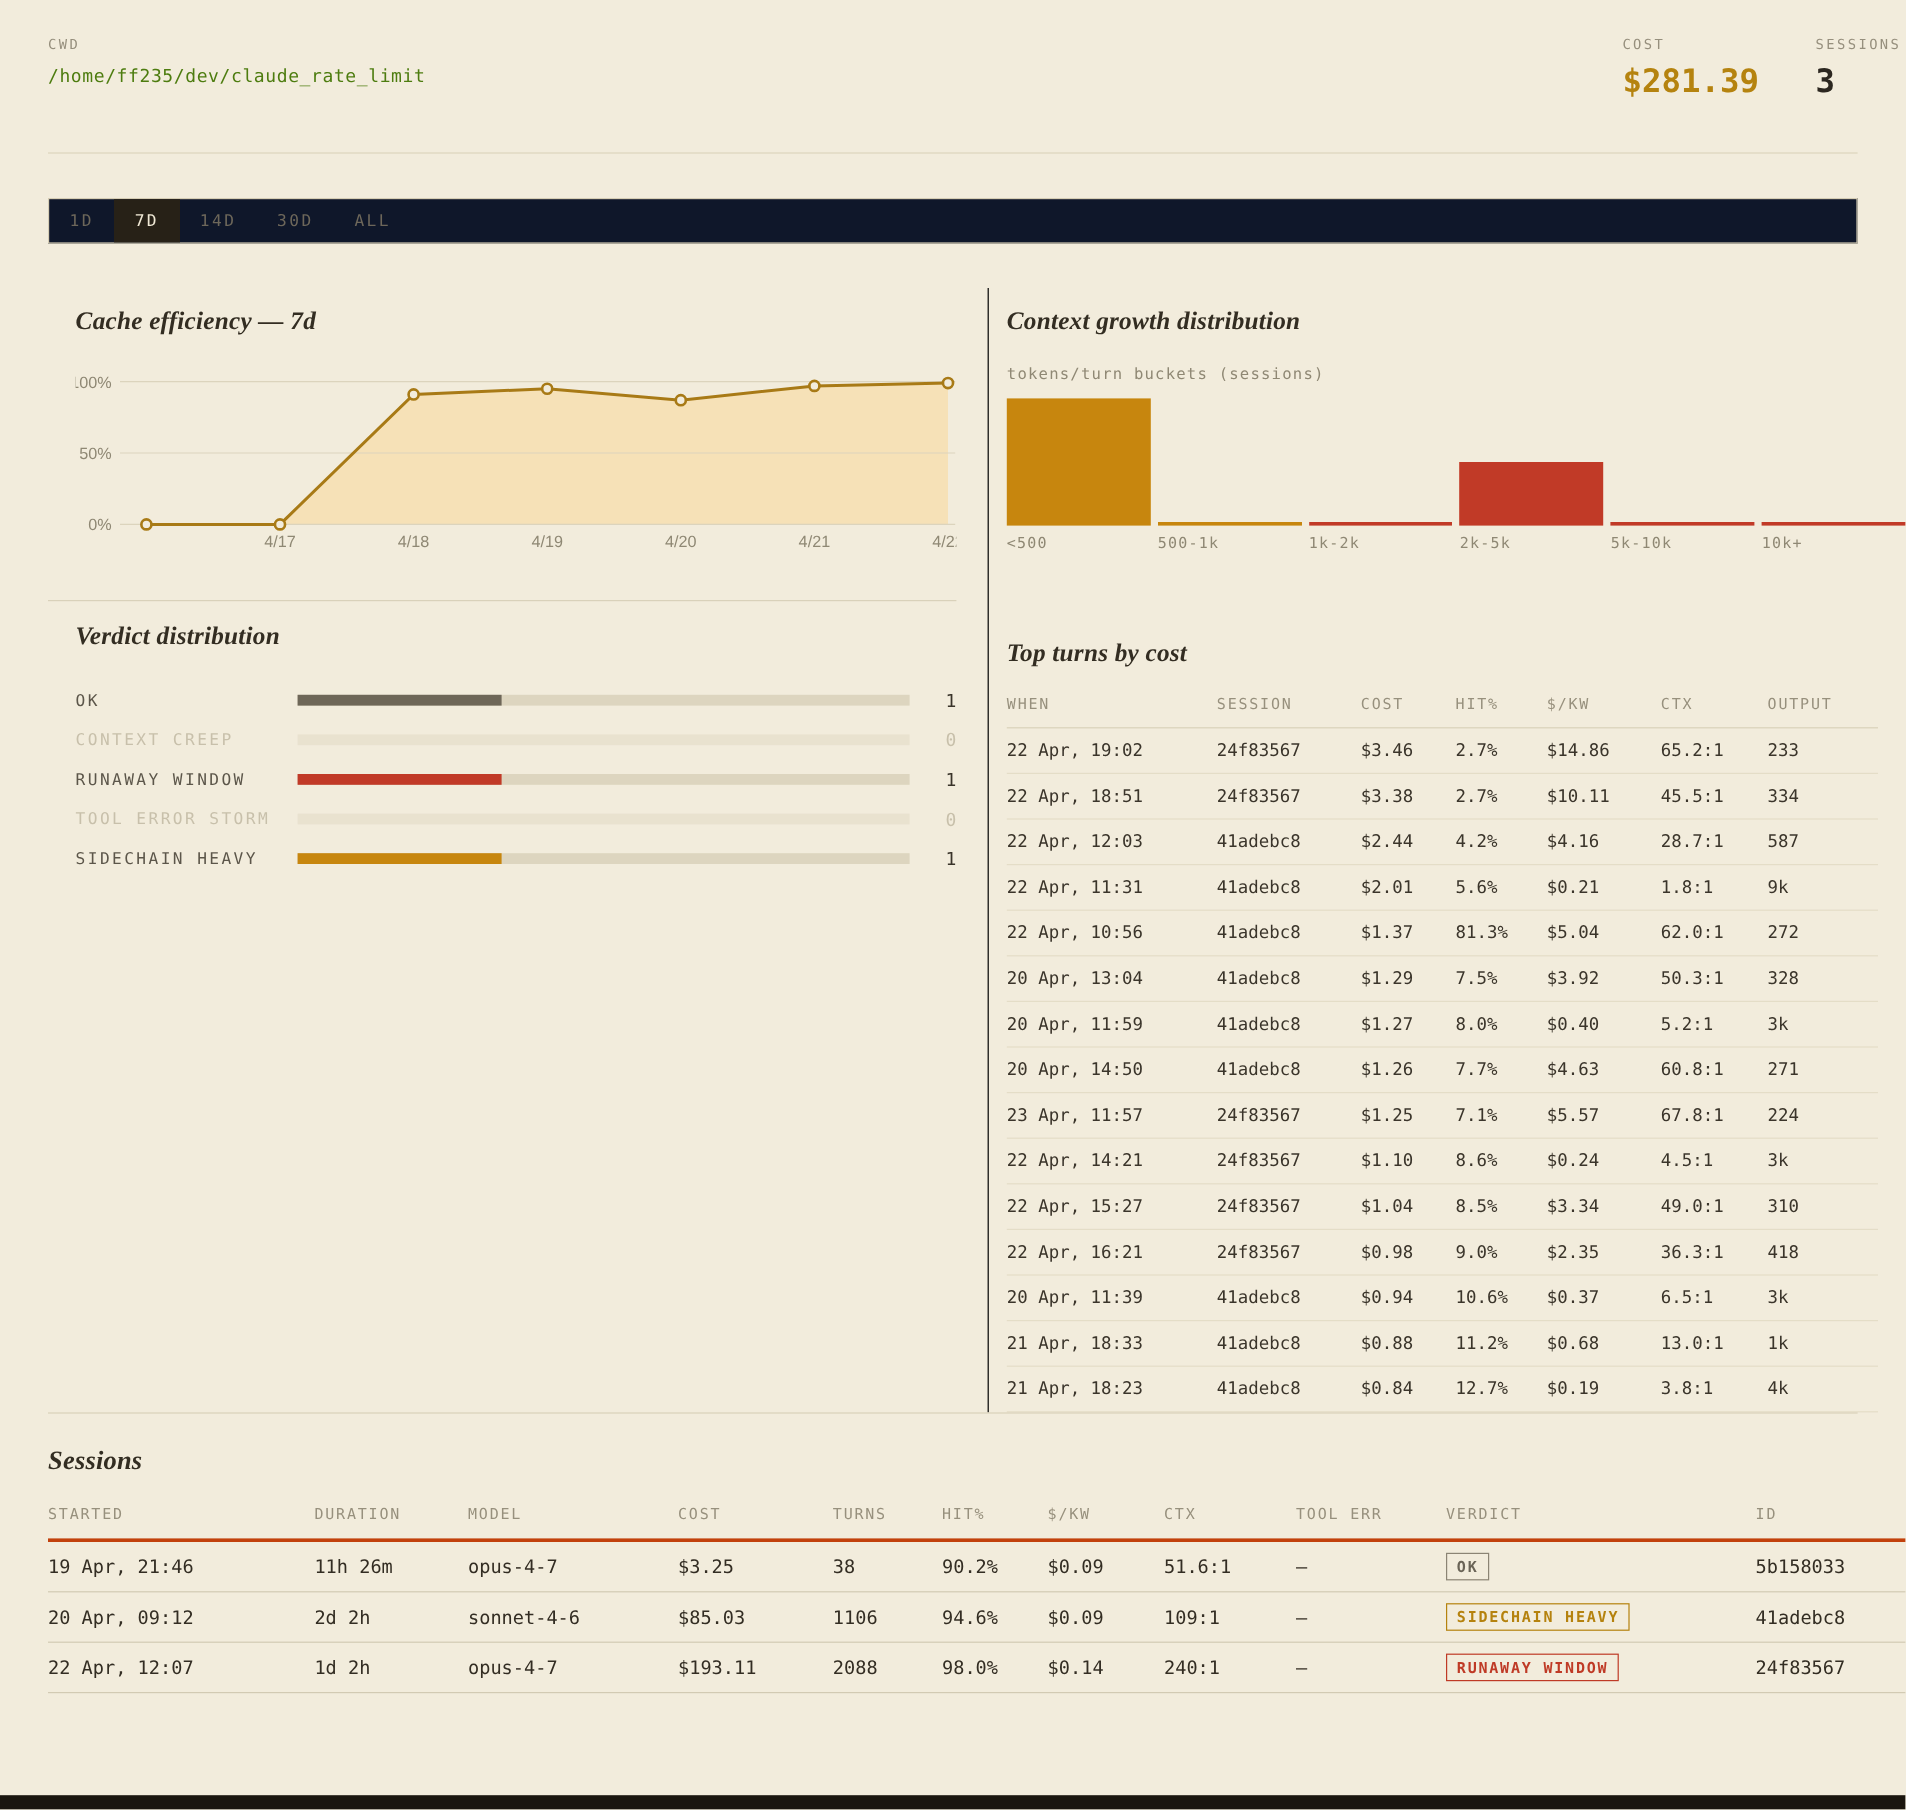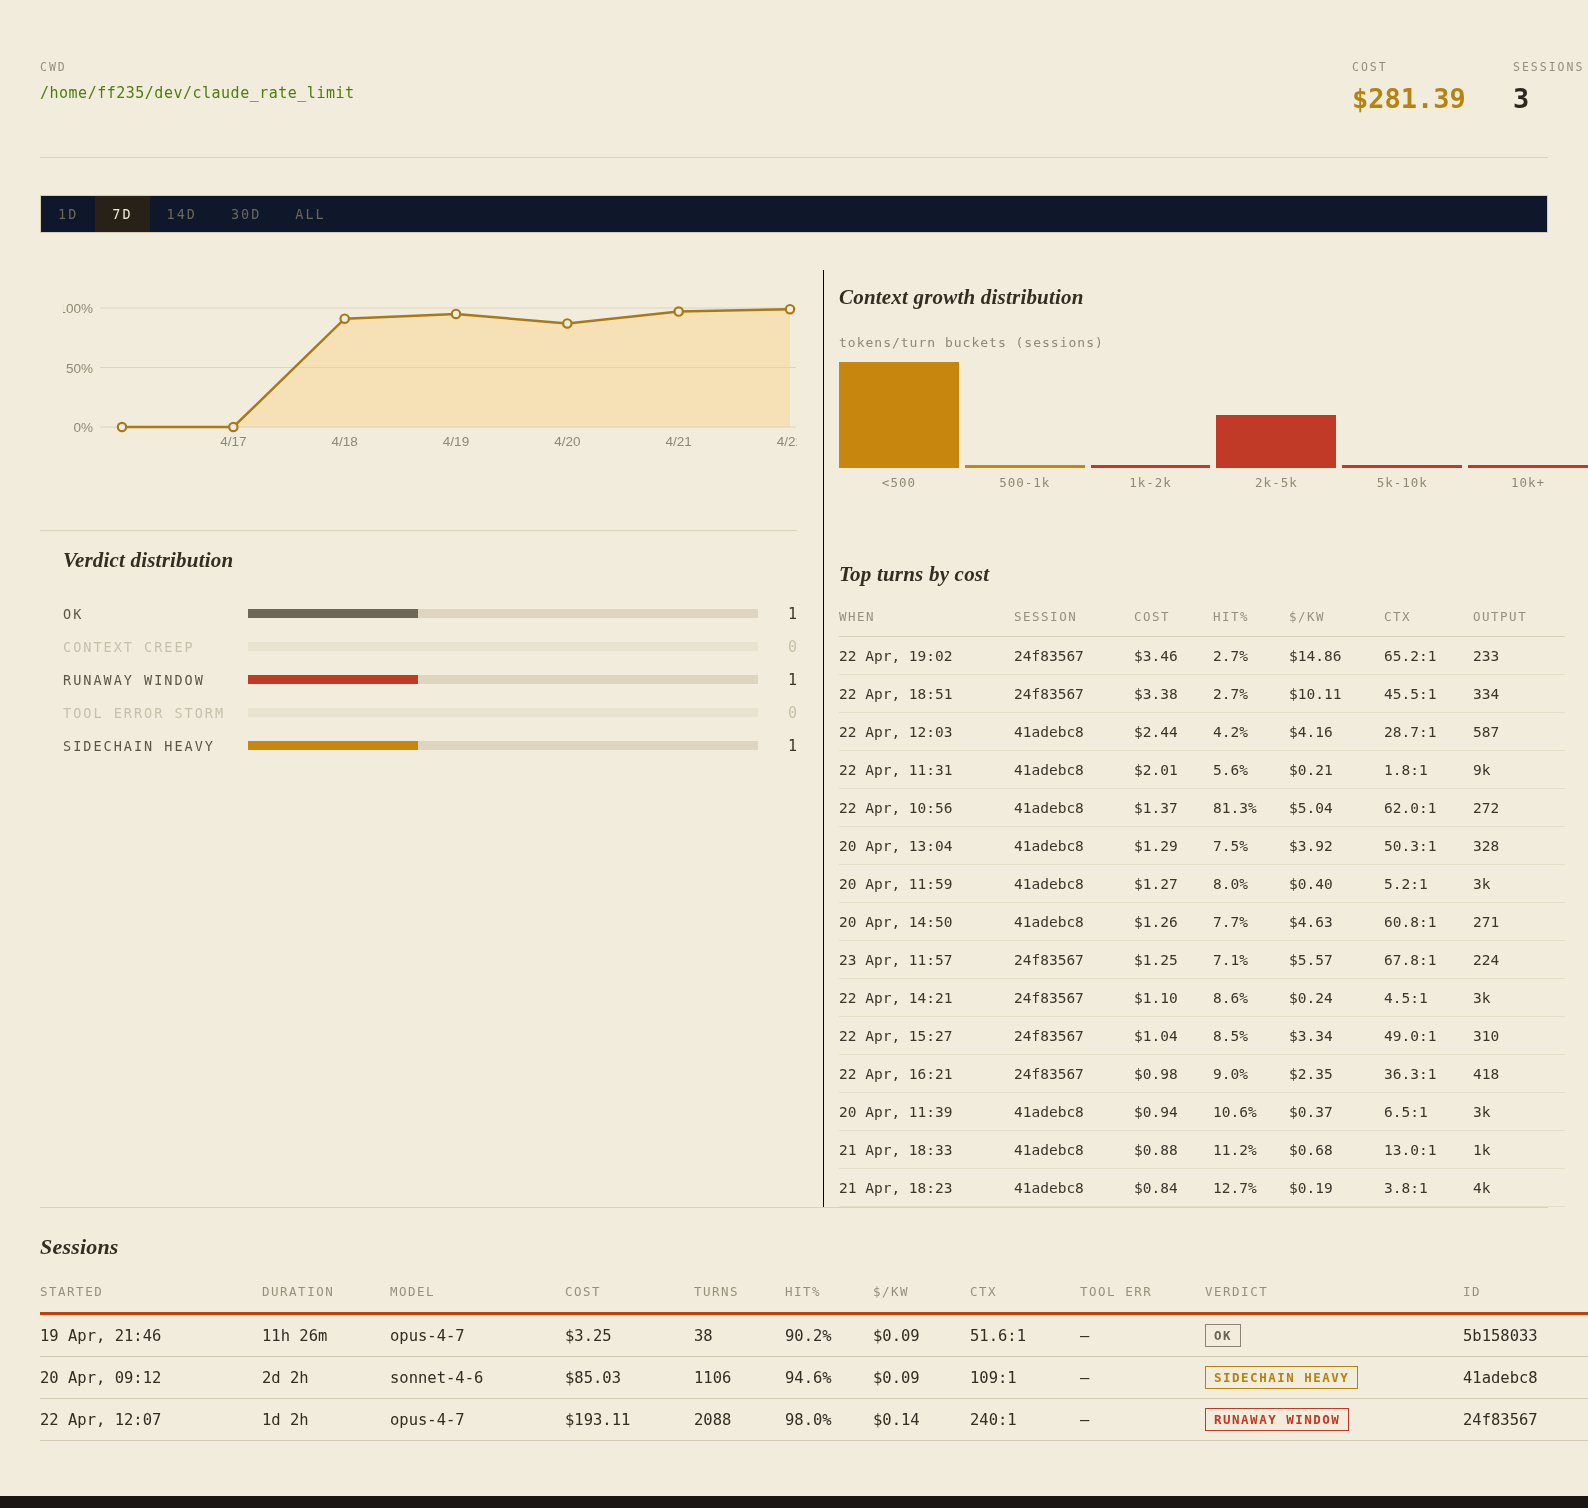--- a/index.html
+++ b/index.html
@@ -5,21 +5,21 @@
   * { box-sizing: border-box; margin: 0; padding: 0; }
   html, body { background: #f2ecdc; }
   body {
     width: 1588px; height: 1508px; overflow: hidden;
     font-family: "DejaVu Sans Mono", "Liberation Mono", monospace;
     color: #3a342a;
   }
   .page { width: 1588px; height: 1508px; overflow: hidden; display: flex; flex-direction: column; position: relative; }
 
   
-  .header { position: relative; height: 127px; flex: 0 0 auto; margin-top: 30px; }
+  .header { position: relative; height: 127px; flex: 0 0 auto; }
   .cwd { position: absolute; left: 40px; top: 30px; }
   .micro-label {
     font-size: 11.5px; letter-spacing: 2px; color: #968f7d;
     font-family: "DejaVu Sans Mono", monospace;
   }
   .cwd-path { margin-top: 10px; font-size: 15px; letter-spacing: 0.5px; color: #4d7c0f; }
   .stat { position: absolute; top: 30px; }
   .stat-cost { left: 1352px; }
   .stat-sessions { left: 1513px; width: 120px; }
   .stat-value { margin-top: 9px; font-size: 27px; font-weight: bold; color: #2c2720; }
@@ -60,21 +60,21 @@
 
   
   .cache-chart { margin-top: 12px; }
   .cache-chart svg { display: block; overflow: hidden; }
 
   
   .bars { display: flex; gap: 6px; height: 106px; align-items: flex-end; margin: 12px -23px 0 0; }
   .bar-col { flex: 1 1 0; }
   .bar { width: 100%; }
   .bar-labels { display: flex; gap: 6px; margin: 7px -23px 0 0; }
-  .bar-label { flex: 1 1 0; text-align: center; font-size: 12.5px; letter-spacing: 1px; color: #8f8874; }
+  .bar-label { flex: 1 1 0; text-align: left; font-size: 12.5px; letter-spacing: 1px; color: #8f8874; }
 
   
   .verdict-rows { margin-top: 24px; }
   .verdict-row { display: flex; align-items: center; height: 33px; }
   .verdict-label { width: 185px; font-size: 13.5px; letter-spacing: 2px; color: #5c564a; flex: 0 0 auto; }
   .verdict-label.zero { color: #c8c0ab; }
   .verdict-track { flex: 0 0 auto; width: 510px; height: 9px; background: #ddd5bf; position: relative; }
   .verdict-track.empty { background: #e9e2cf; }
   .verdict-fill { position: absolute; left: 0; top: 0; bottom: 0; }
   .verdict-count { flex: 1; text-align: right; font-size: 15px; color: #3a342a; padding-right: 0; }
@@ -135,20 +135,21 @@
       <div class="tab active">7D</div>
       <div class="tab">14D</div>
       <div class="tab">30D</div>
       <div class="tab">ALL</div>
     </div>
 
   <div class="main">
 
     <div class="col-left">
       <section class="panel-cache">
+        <h2 class="panel-title">Cache efficiency — 7d</h2>
         <div class="cache-chart" id="cache-chart">
             <svg width="734" height="170" viewBox="0 0 734 170">
               <path d="M59,145 L170.33333333333331,145 L281.66666666666663,36.709999999999994 L393,31.950000000000003 L504.3333333333333,41.47 L615.6666666666666,29.570000000000007 L727,27.189999999999998 L727,145 L59,145 Z" fill="#f6e1b7"></path>
               <line x1="37" x2="733" y1="26" y2="26" stroke="#dcd4bd" stroke-width="1"></line>
               <text x="30" y="31" text-anchor="end" font-family="&quot;Liberation Sans&quot;, sans-serif" font-size="13.5" fill="#8f8874">100%</text>
               <line x1="37" x2="733" y1="85.5" y2="85.5" stroke="#dcd4bd" stroke-width="1"></line>
               <text x="30" y="90.5" text-anchor="end" font-family="&quot;Liberation Sans&quot;, sans-serif" font-size="13.5" fill="#8f8874">50%</text>
               <line x1="37" x2="733" y1="145" y2="145" stroke="#dcd4bd" stroke-width="1"></line>
               <text x="30" y="150" text-anchor="end" font-family="&quot;Liberation Sans&quot;, sans-serif" font-size="13.5" fill="#8f8874">0%</text>
               <polyline points="59,145 170.33333333333331,145 281.66666666666663,36.709999999999994 393,31.950000000000003 504.3333333333333,41.47 615.6666666666666,29.570000000000007 727,27.189999999999998" fill="none" stroke="#a87a16" stroke-width="2.5"></polyline>

